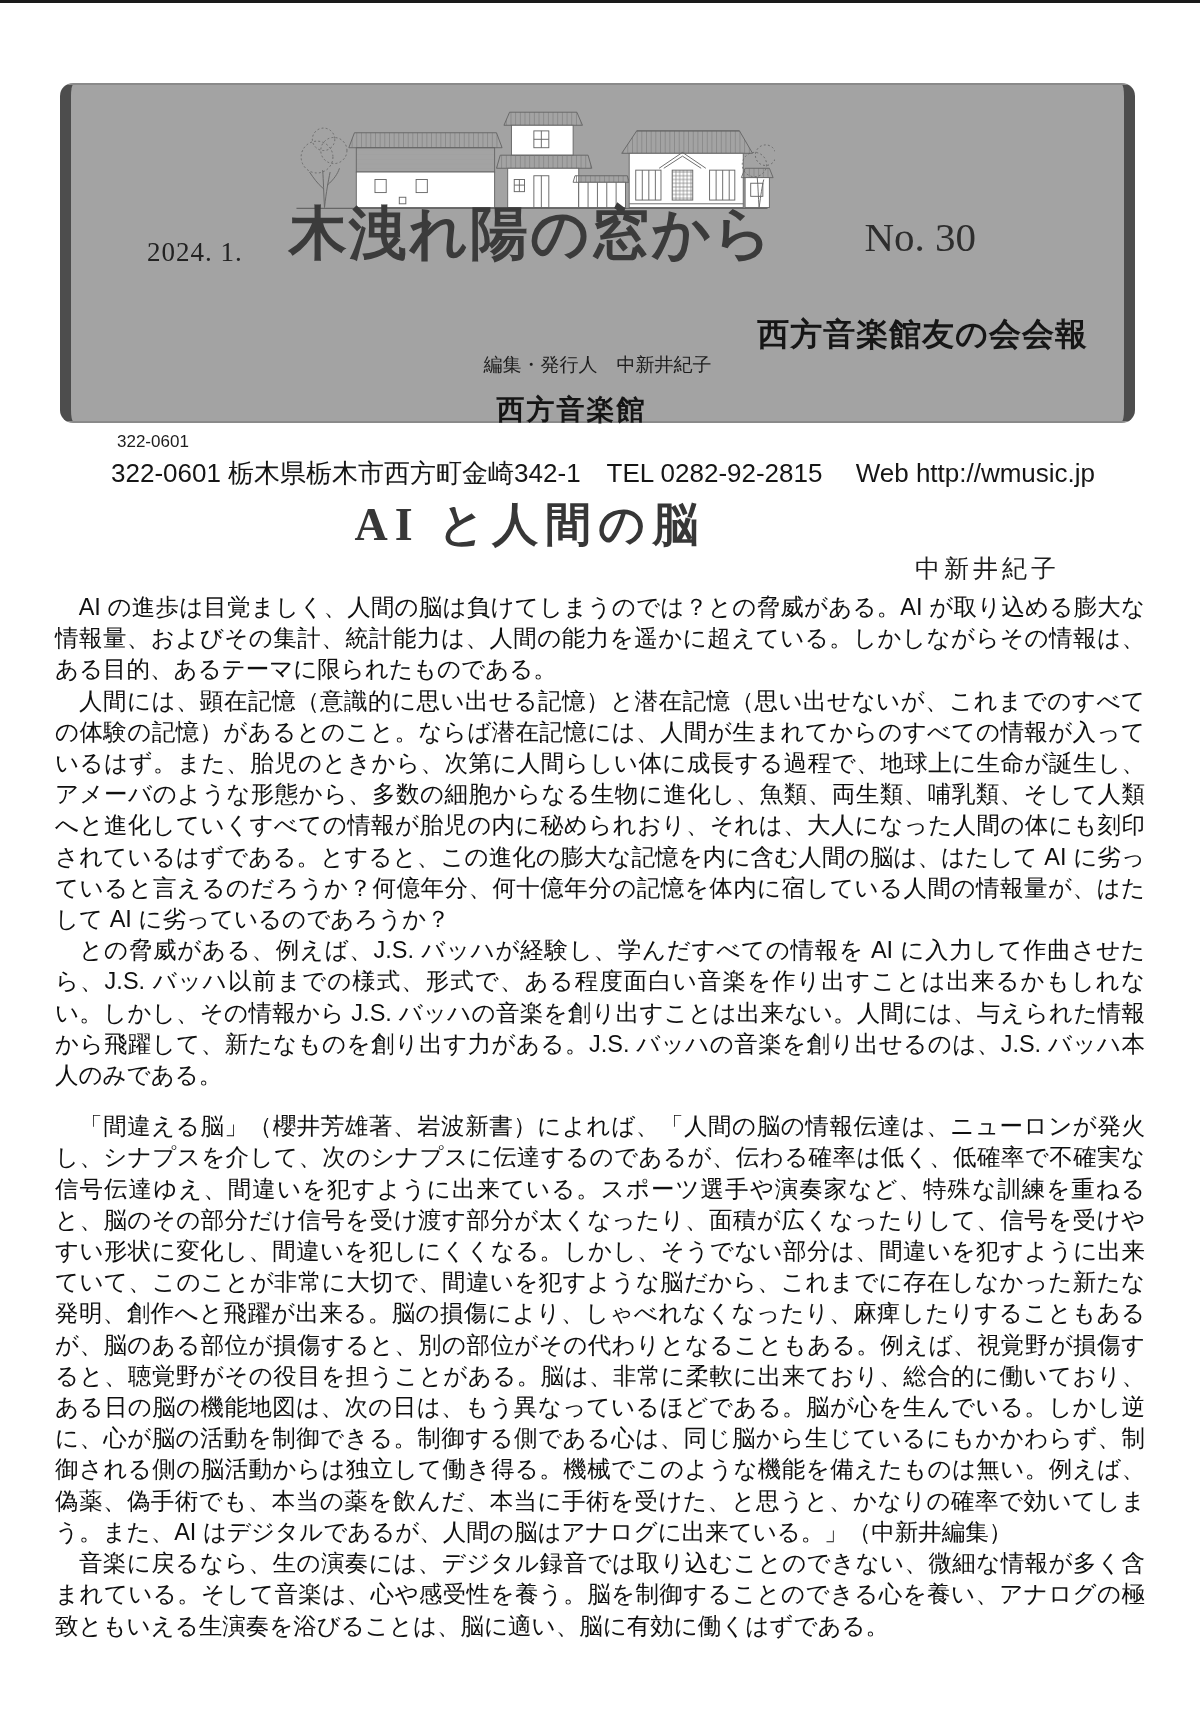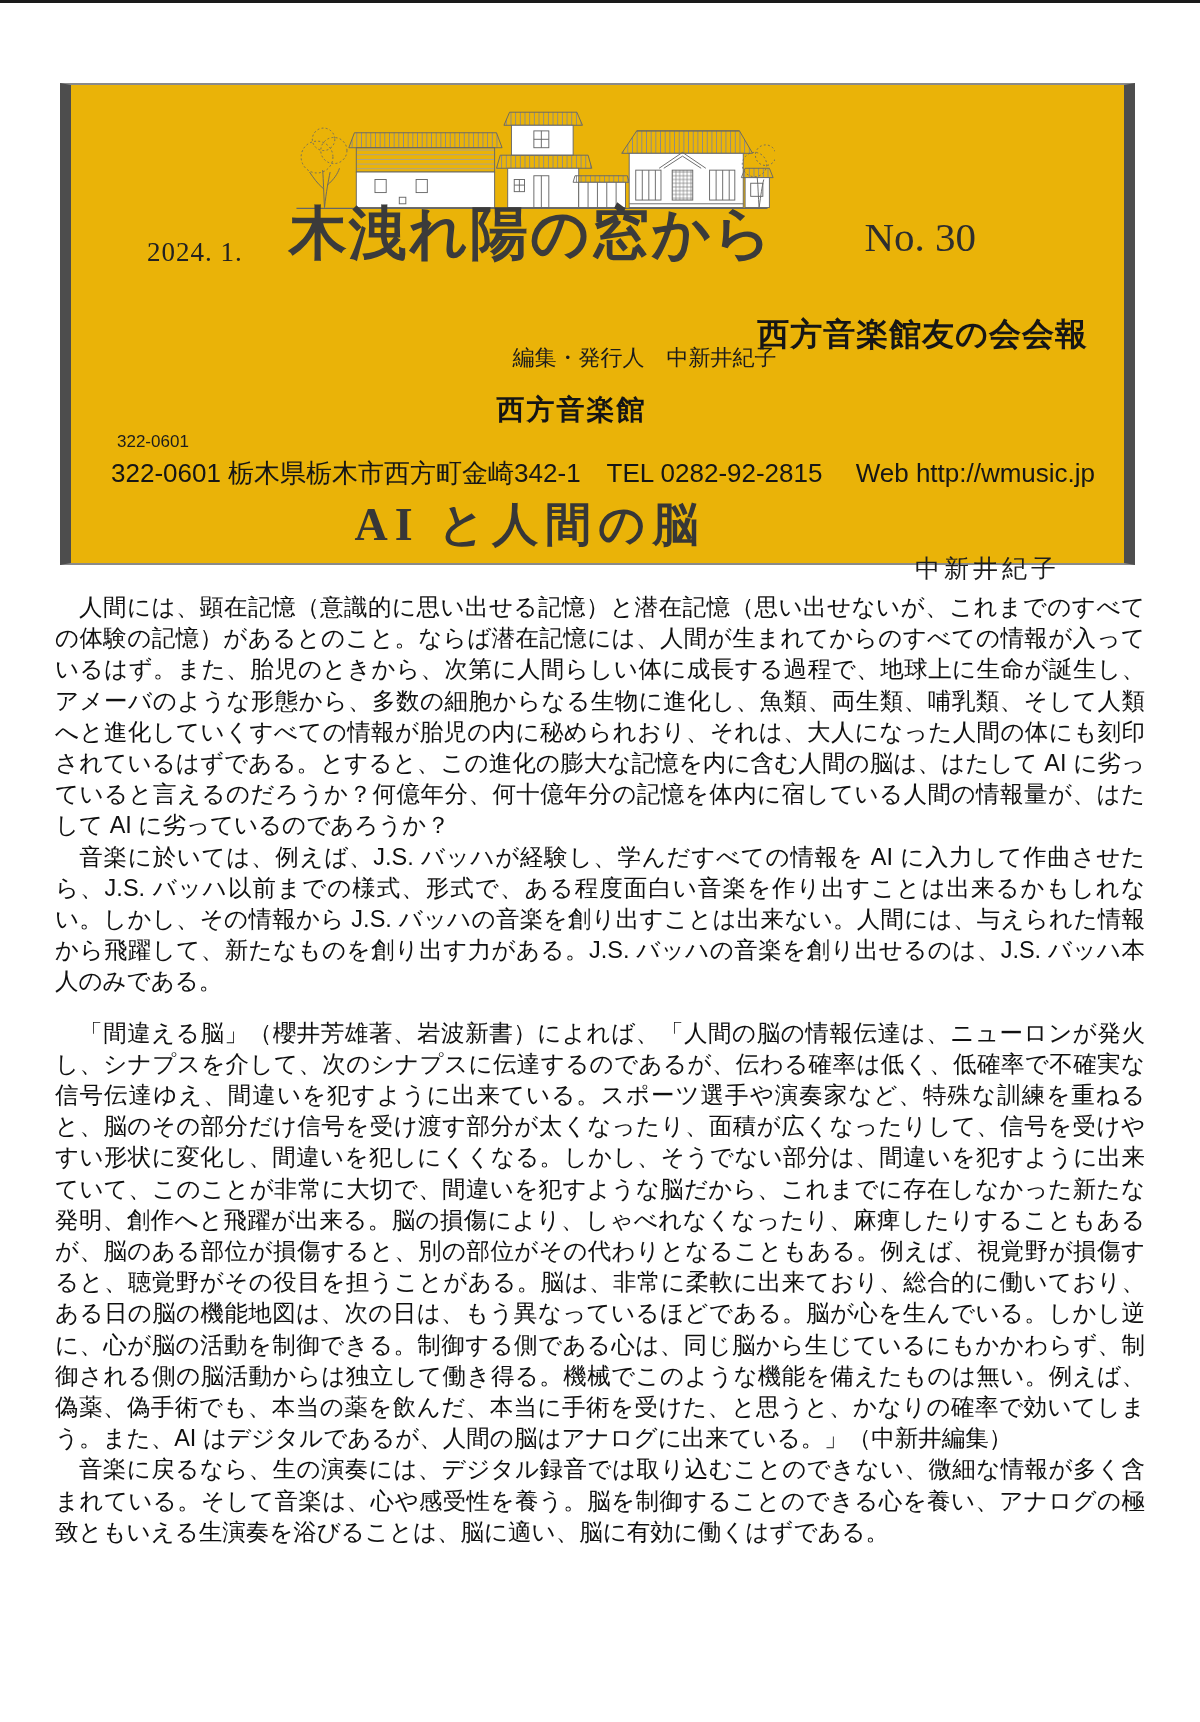--- a/index.html
+++ b/index.html
@@ -5,24 +5,24 @@
   html,body { margin:0; padding:0; background:#e8e8e8; }
   .page {
     position:relative; width:1200px; height:1722px; margin:0 auto;
     background:#ffffff; overflow:hidden;
     font-family:"Liberation Sans", sans-serif; color:#141414;
   }
   .top-rule { position:absolute; top:0; left:0; width:100%; height:3px; background:#1a1a1a; }
 
   
   .masthead {
-    position:absolute; left:60px; top:83px; width:1075px; height:482px;
-    box-sizing:border-box; background:#eab308;
+    position:absolute; left:60px; top:83px; width:1075px; height:340px;
+    box-sizing:border-box; background:#a3a3a3;
     border-left:11px solid #4d4d4d; border-right:11px solid #4d4d4d;
-    border-top:2px solid #8a8a8a; border-bottom:2px solid #8a8a8a;
+    border-top:2px solid #8a8a8a; border-bottom:2px solid #8a8a8a;border-radius:13px;
   }
   .m-illu { position:absolute; left:218px; top:6px; width:486px; height:134px; }
   .m-date {
     position:absolute; left:76px; top:152px;
     font-family:"Liberation Serif", serif; font-size:27px; color:#222; letter-spacing:1px;
   }
   .m-title {
     position:absolute; left:0; top:110px; width:100%; text-align:center;
     transform:translateX(-66px);
     font-family:"Liberation Serif", serif; font-size:58px; font-weight:600;
@@ -31,22 +31,22 @@
   .m-issue {
     position:absolute; right:148px; top:128px;
     font-family:Liberation Serif, serif; font-size:41px; color:#2e2e2e;
   }
   .m-subtitle {
     position:absolute; left:0; top:228px; width:100%; text-align:right;
     transform:translateX(-36px);
     font-size:32px; font-weight:bold; color:#161616; letter-spacing:1px;
   }
   .m-editor {
-    position:absolute; left:0; top:258px; width:100%; text-align:center;
-    font-size:22px; color:#1c1c1c;padding-left:47px;
+    position:absolute; left:0; top:267px; width:100%; text-align:center;
+    font-size:19px; color:#1c1c1c;
   }
   .m-org {
     position:absolute; left:0; top:306px; width:100%; text-align:center;
     transform:translateX(-26px);
     font-size:28px; font-weight:bold; color:#151515; letter-spacing:2px;
   }
   .m-postal { position:absolute; left:46px; top:347px; font-size:17px; color:#1c1c1c; }
   .m-address { position:absolute; left:40px; top:371px; font-size:26px; color:#161616; white-space:nowrap; }
 
   
@@ -147,18 +147,19 @@
     <div class="m-editor">編集・発行人　中新井紀子</div>
     <div class="m-org">西方音楽館</div>
     <div class="m-postal">322-0601</div>
     <div class="m-address">322-0601  栃木県栃木市西方町金崎342-1　TEL 0282-92-2815　 Web  http://wmusic.jp</div>
   </div>
 
   <div class="a-title">AI と人間の脳</div>
   <div class="a-author">中新井紀子</div>
 
   <div class="a-body">
+    <p>　AI の進歩は目覚ましく、人間の脳は負けてしまうのでは？との脅威がある。AI が取り込める膨大な情報量、およびその集計、統計能力は、人間の能力を遥かに超えている。しかしながらその情報は、ある目的、あるテーマに限られたものである。</p>
     <p>　人間には、顕在記憶（意識的に思い出せる記憶）と潜在記憶（思い出せないが、これまでのすべての体験の記憶）があるとのこと。ならば潜在記憶には、人間が生まれてからのすべての情報が入っているはず。また、胎児のときから、次第に人間らしい体に成長する過程で、地球上に生命が誕生し、アメーバのような形態から、多数の細胞からなる生物に進化し、魚類、両生類、哺乳類、そして人類へと進化していくすべての情報が胎児の内に秘められおり、それは、大人になった人間の体にも刻印されているはずである。とすると、この進化の膨大な記憶を内に含む人間の脳は、はたして AI に劣っていると言えるのだろうか？何億年分、何十億年分の記憶を体内に宿している人間の情報量が、はたして AI に劣っているのであろうか？</p>
-    <p>　音楽に於いては、例えば、J.S. バッハが経験し、学んだすべての情報を AI に入力して作曲させたら、J.S. バッハ以前までの様式、形式で、ある程度面白い音楽を作り出すことは出来るかもしれない。しかし、その情報から J.S. バッハの音楽を創り出すことは出来ない。人間には、与えられた情報から飛躍して、新たなものを創り出す力がある。J.S. バッハの音楽を創り出せるのは、J.S. バッハ本人のみである。</p>
+    <p>　との脅威がある、例えば、J.S. バッハが経験し、学んだすべての情報を AI に入力して作曲させたら、J.S. バッハ以前までの様式、形式で、ある程度面白い音楽を作り出すことは出来るかもしれない。しかし、その情報から J.S. バッハの音楽を創り出すことは出来ない。人間には、与えられた情報から飛躍して、新たなものを創り出す力がある。J.S. バッハの音楽を創り出せるのは、J.S. バッハ本人のみである。</p>
     <p class="gap-before">　「間違える脳」（櫻井芳雄著、岩波新書）によれば、「人間の脳の情報伝達は、ニューロンが発火し、シナプスを介して、次のシナプスに伝達するのであるが、伝わる確率は低く、低確率で不確実な信号伝達ゆえ、間違いを犯すように出来ている。スポーツ選手や演奏家など、特殊な訓練を重ねると、脳のその部分だけ信号を受け渡す部分が太くなったり、面積が広くなったりして、信号を受けやすい形状に変化し、間違いを犯しにくくなる。しかし、そうでない部分は、間違いを犯すように出来ていて、このことが非常に大切で、間違いを犯すような脳だから、これまでに存在しなかった新たな発明、創作へと飛躍が出来る。脳の損傷により、しゃべれなくなったり、麻痺したりすることもあるが、脳のある部位が損傷すると、別の部位がその代わりとなることもある。例えば、視覚野が損傷すると、聴覚野がその役目を担うことがある。脳は、非常に柔軟に出来ており、総合的に働いており、ある日の脳の機能地図は、次の日は、もう異なっているほどである。脳が心を生んでいる。しかし逆に、心が脳の活動を制御できる。制御する側である心は、同じ脳から生じているにもかかわらず、制御される側の脳活動からは独立して働き得る。機械でこのような機能を備えたものは無い。例えば、偽薬、偽手術でも、本当の薬を飲んだ、本当に手術を受けた、と思うと、かなりの確率で効いてしまう。また、AI はデジタルであるが、人間の脳はアナログに出来ている。」（中新井編集）</p>
     <p>　音楽に戻るなら、生の演奏には、デジタル録音では取り込むことのできない、微細な情報が多く含まれている。そして音楽は、心や感受性を養う。脳を制御することのできる心を養い、アナログの極致ともいえる生演奏を浴びることは、脳に適い、脳に有効に働くはずである。</p>
   </div>
 </div>
 
 </body></html>

